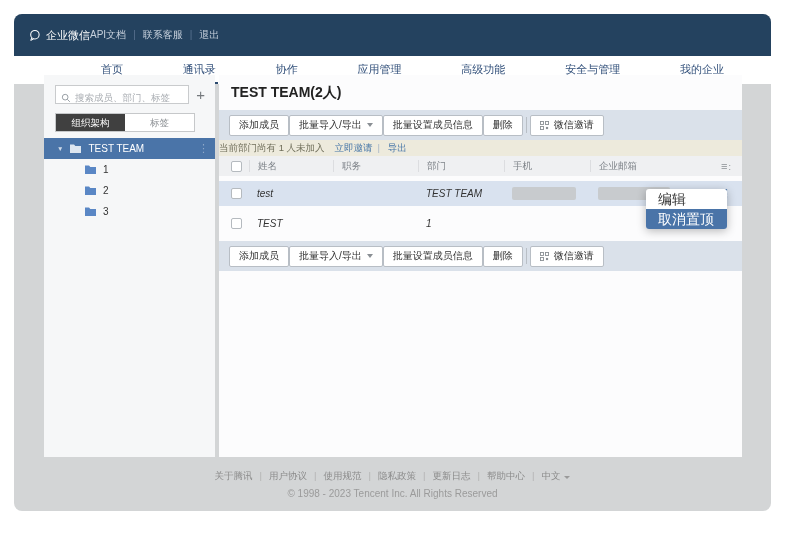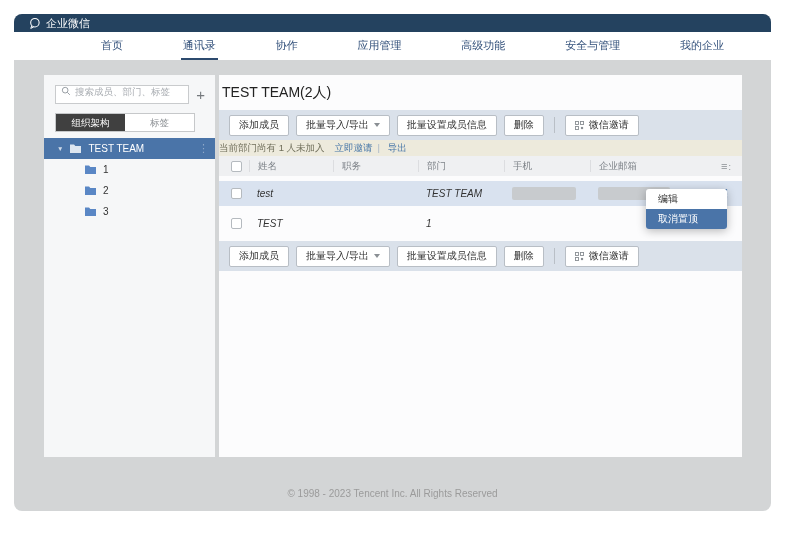--- a/index.html
+++ b/index.html
@@ -2,42 +2,42 @@
 <html><head>
 <meta charset="utf-8">
 <style>
   * { margin:0; padding:0; box-sizing:border-box; }
   html,body { width:785px; height:534px; overflow:hidden; background:#fff;
     font-family:"Liberation Sans","DejaVu Sans",sans-serif; }
   .app { position:absolute; left:14px; top:14px; width:757px; height:497px;
     background:#d3d5d6; border-radius:8px; overflow:hidden; }
 
   
-  .topbar { height:18px; background:#24425f; display:flex; align-items:center;
+  .topbar { height:42px; background:#24425f; display:flex; align-items:center;
     padding:0 14px; }
   .logo { display:flex; align-items:center; gap:5px; color:#fff; font-size:11px; }
   .topbar-links { display:flex; align-items:center; font-size:10px; color:#c7d1dd; }
   .h-link { cursor:pointer; }
   .h-link:not(:last-child)::after { content:"|"; color:#59728f; margin:0 7px; }
 
   
   .navbar { height:28px; background:#fff; display:flex; justify-content:space-between;
     padding:0 45px 0 85px;gap:28px; }
   .nav-tab { font-size:11px; color:#33517b; display:flex; align-items:center;
     border-bottom:2px solid transparent; padding:0 2px; cursor:pointer; }
   .nav-tab.active { border-bottom-color:#2c4a6e; }
 
   .body { position:absolute; top:54px; left:0; right:0; bottom:0; }
 
   
   .sidebar { position:absolute; left:30px; top:7px; width:171px; height:382px;
     background:#f6f7f8; }
   .search-row { display:flex; align-items:center; gap:7px; margin:10px 10px 0 11px; }
   .search-box { flex:1; height:19px; background:#fff; border:1px solid #c9cbcd;
-    display:flex; align-items:flex-start; padding:0 5px; gap:4px; }
+    display:flex; align-items:flex-end; padding:0 5px; gap:4px; }
   .search-box input { border:none; outline:none; width:100%; font-size:9.5px;
     color:#333; background:transparent; font-family:inherit; }
   .search-box input::placeholder { color:#a9adb2; }
   .plus-btn { color:#75797d; font-size:15px; line-height:15px; cursor:pointer; }
   .seg { display:flex; height:19px; margin:9px 20px 0 11px; border:1px solid #c6c8ca; }
   .seg-item { flex:1; font-size:9.5px; text-align:center; line-height:17px;
     background:#fff; color:#8c9094; cursor:pointer; }
   .seg-item.active { background:#404040; color:#fff; }
   .tree { margin-top:6px; font-size:10px; }
   .tree-root { height:21px; background:#4a74a8; color:#fff; display:flex;
@@ -45,28 +45,28 @@
   .tree-caret { font-size:6.5px; color:#cfdae8; }
   .tree-root-label { flex:1; }
   .tree-more { color:#8fa9c9; font-size:11px; cursor:pointer; }
   .tree-child { height:21px; display:flex; align-items:center; gap:6px;
     padding-left:40px; color:#333; cursor:pointer; }
 
   
   .content { position:absolute; left:205px; top:7px; width:523px; height:382px;
     background:#fcfcfd; }
   .content-header { display:flex; justify-content:space-between; align-items:center;
-    padding:9px 14px 8px 3px; }
+    padding:9px 14px 8px 12px;font-weight:bold; }
   .page-title { font-size:14px; color:#222; }
   .header-actions { font-size:10px; color:#4a74a8; }
   .a-link { cursor:pointer; }
   .a-link:not(:last-child)::after { content:"|"; color:#9fb3cb; margin:0 4px; }
 
   .toolbar { background:#dae1ea; height:30px; display:flex; align-items:center;
-    gap:7px; padding:0 10px; }
+    padding:0 10px; }
   .btn { background:#fff; border:1px solid #b8bec5; border-radius:2px; height:21px;
     font-size:10px; color:#333; display:flex; align-items:center; gap:5px;
     padding:0 9px; cursor:pointer; white-space:nowrap; }
   .caret-down { width:0; height:0; border-left:3.5px solid transparent;
     border-right:3.5px solid transparent; border-top:4px solid #8a8f94; }
   .toolbar-sep { width:1px; height:16px; background:#b9bfc6; margin:0 3px; }
 
   .notice { background:#edeadc; height:16px; display:flex; align-items:center;
     justify-content:flex-start; font-size:9.5px; color:#6f6e5a; gap:10px; }
   .notice-links { color:#4676a8; }
@@ -92,21 +92,21 @@
   .checkbox { width:11px; height:11px; background:#fff; border:1px solid #b5babf;
     border-radius:2px; cursor:pointer; }
   .mask { height:13px; background:#c8cbce; border-radius:2px; margin-left:8px; }
   .mask-phone { width:64px; } .mask-mail { width:72px; }
   .row-more { color:#4a74a8; font-size:12px; font-weight:bold; cursor:pointer;
     text-align:center; flex:1; }
 
   .context-menu { position:absolute; top:114px; right:15px; width:81px;
     background:#fff; border-radius:3px; overflow:hidden; z-index:10;
     box-shadow:0 2px 10px rgba(0,0,0,0.28); }
-  .cm-item { height:20px; line-height:20px; font-size:10px; color:#333;
+  .cm-item { height:20px; line-height:20px; font-size:14px; color:#333;
     padding-left:12px; cursor:pointer; }
   .cm-item.active { background:#4a74a8; color:#fff; }
 
   
   .app-footer { position:absolute; left:0; right:0; bottom:12px; text-align:center; }
   .foot-links { font-size:9.5px; color:#8b8b8b; display:inline-flex; align-items:center; }
   .f-item { cursor:pointer; }
   .f-item:not(:last-child)::after { content:"|"; color:#b3b3b3; margin:0 7px; }
   .lang-caret { display:inline-block; width:0; height:0; margin-left:4px;
     border-left:3px solid transparent; border-right:3px solid transparent;
@@ -123,20 +123,25 @@
   <div class="topbar">
     <div class="logo">
       <span>
         <svg width="13" height="13" viewBox="0 0 16 16">
           <circle cx="8.5" cy="7" r="5.2" fill="none" stroke="#fff" stroke-width="1.3"></circle>
           <path d="M4.6 10.8 L3.4 14 L7 12.3" fill="none" stroke="#fff" stroke-width="1.2" stroke-linejoin="round"></path>
         </svg>
       </span>
       <span>企业微信</span>
     </div>
+    <div class="topbar-links">
+      <span class="h-link">API文档</span>
+      <span class="h-link">联系客服</span>
+      <span class="h-link">退出</span>
+    </div>
   </div>
 
   <div class="navbar">
     <div class="nav-tab">首页</div>
     <div class="nav-tab active">通讯录</div>
     <div class="nav-tab">协作</div>
     <div class="nav-tab">应用管理</div>
     <div class="nav-tab">高级功能</div>
     <div class="nav-tab">安全与管理</div>
     <div class="nav-tab">我的企业</div>
@@ -315,16 +320,27 @@
 
       <div class="context-menu">
         <div class="cm-item">编辑</div>
         <div class="cm-item active">取消置顶</div>
       </div>
 
     </div>
   </div>
 
   <div class="app-footer">
+    <div class="foot-links">
+      <span class="f-item">关于腾讯</span>
+      <span class="f-item">用户协议</span>
+      <span class="f-item">使用规范</span>
+      <span class="f-item">隐私政策</span>
+      <span class="f-item">更新日志</span>
+      <span class="f-item">帮助中心</span>
+      <span class="f-item">
+        <span>中文</span><span class="lang-caret"></span>
+      </span>
+    </div>
     <div class="copyright">© 1998 - 2023 Tencent Inc. All Rights Reserved</div>
   </div>
 
 </div>
 
 </body></html>

